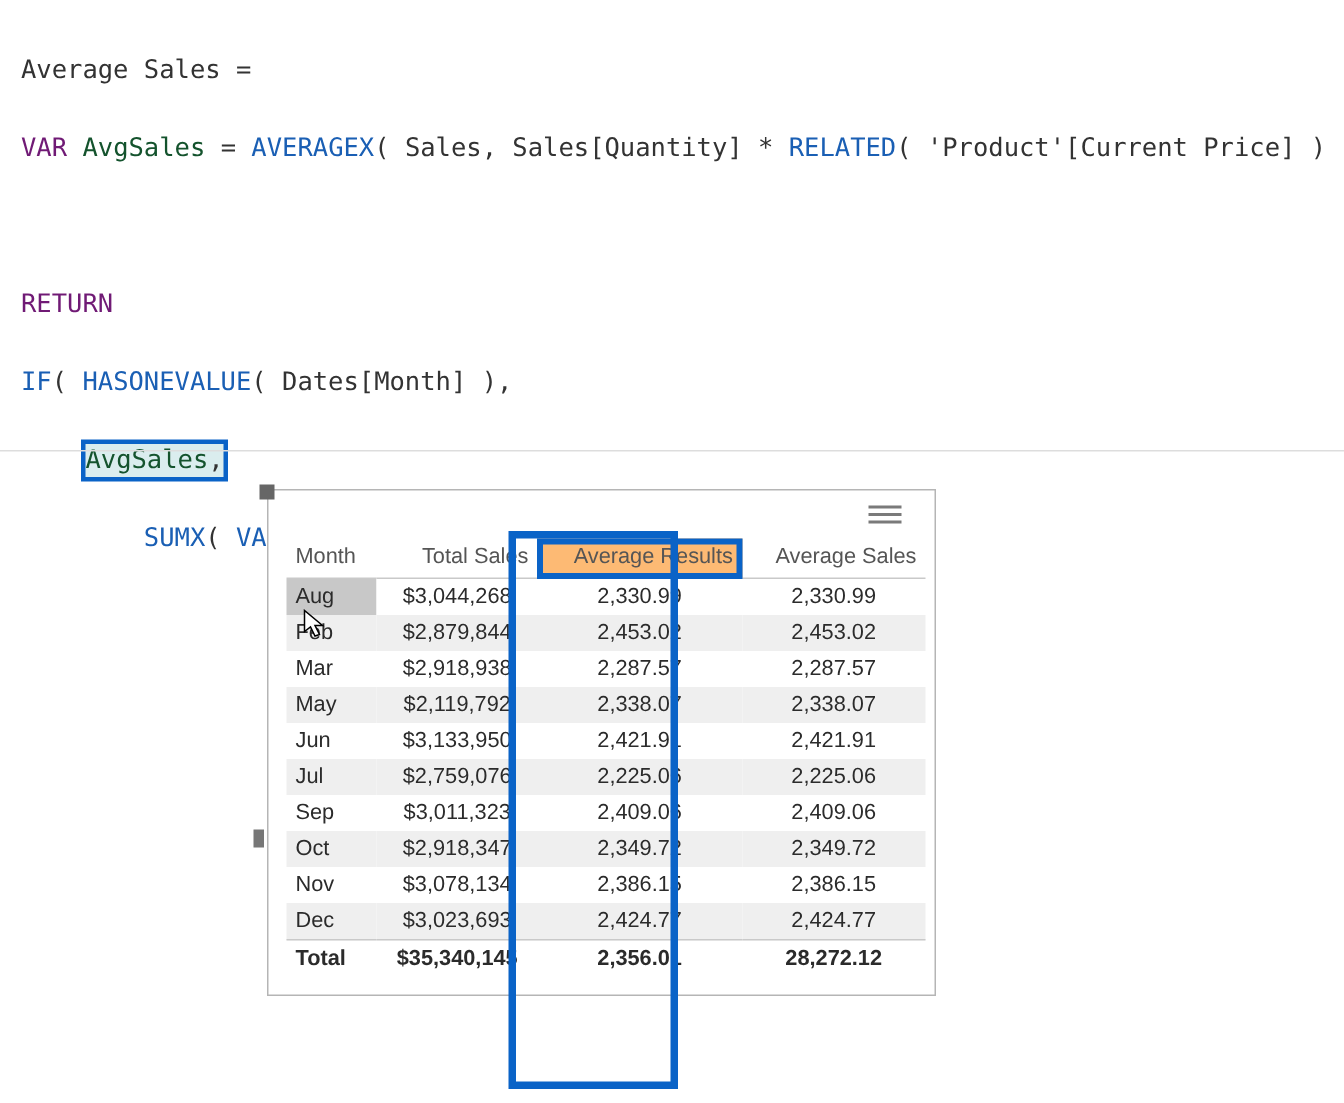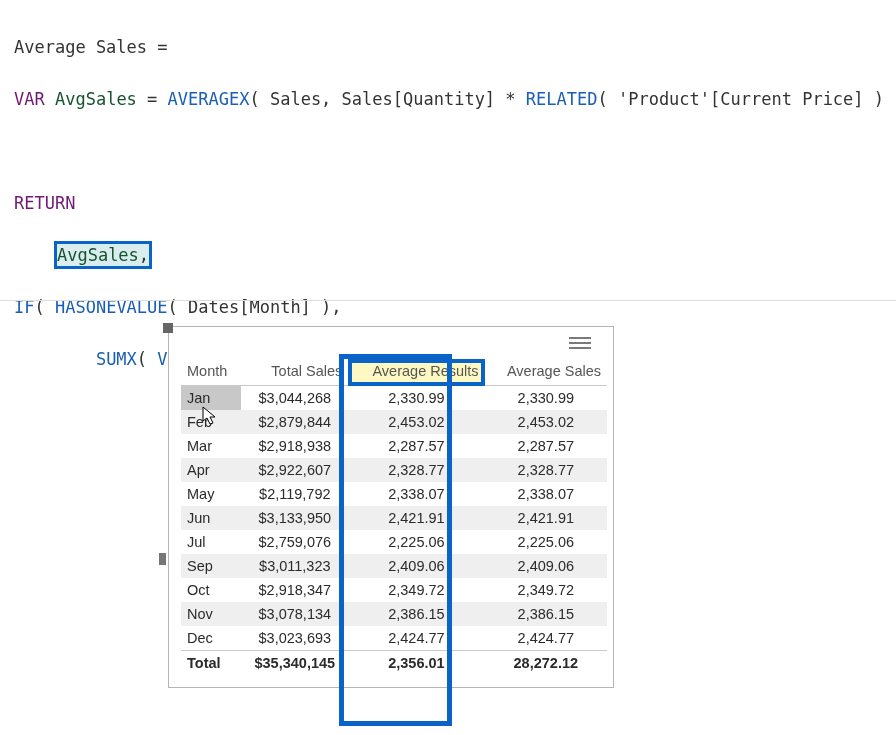--- a/index.html
+++ b/index.html
@@ -38,21 +38,21 @@
     position:absolute;
     left:0;
     right:0;
     top:300px;
     border-top:1px solid #ddd;
   }
 
   
   .pane-frame{
     position:absolute;
-    left:168px;
+    left:178px;
     top:326px;
     width:444px;
     border:1px solid #b5b5b5;
     background:#fff;
   }
   .pane-corner{
     position:absolute;
     left:-6px;
     top:-4px;
     width:10px;
@@ -100,21 +100,21 @@
   tbody tr.total td{
     background:#ffffff;
     font-weight:700;
     border-top:1px solid #c9c9c9;
     margin-top:44px;
   }
   
   .col-hl-header{
     outline:4px solid #0a63c7;
     outline-offset:-4px;
-    background:#fef9c3;
+    background:#fdba74;
   }
   
   .col-overlay{
     position:absolute;
     left:339px;
     top:354px;
     width:113px;
     height:372px;
     border:5px solid #0a63c7;
     box-sizing:border-box;
@@ -142,22 +142,22 @@
   }
 </style>
 </head>
 <body>
 
 <div class="code-area">
 <span class="code-line"><span class="tok-txt">Average Sales</span><span class="tok-txt"> =</span></span>
 <span class="code-line"><span class="tok-kw">VAR</span><span class="tok-txt"> </span><span class="tok-var">AvgSales</span><span class="tok-txt"> = </span><span class="tok-fn">AVERAGEX</span><span class="tok-txt">( Sales, Sales[Quantity] * </span><span class="tok-fn">RELATED</span><span class="tok-txt">( 'Product'[Current Price] ) )</span></span>
 <span class="code-line">&nbsp;</span>
 <span class="code-line"><span class="tok-kw">RETURN</span></span>
+<span class="code-line"><span class="tok-fn">IF</span><span class="tok-txt">( </span><span class="tok-fn">HASONEVALUE</span><span class="tok-txt">( Dates[Month] ),</span></span>
 <span class="code-line">    <span class="hl-box"><span class="tok-var">AvgSales</span><span class="tok-txt">,</span></span></span>
-<span class="code-line"><span class="tok-fn">IF</span><span class="tok-txt">( </span><span class="tok-fn">HASONEVALUE</span><span class="tok-txt">( Dates[Month] ),</span></span>
 <span class="code-line">        <span class="tok-fn">SUMX</span><span class="tok-txt">( </span><span class="tok-fn">VALUES</span><span class="tok-txt">( Dates[Month] ), </span><span class="tok-var">AvgSales</span><span class="tok-txt"> ) )</span></span>
 </div>
 
 <div class="divider"></div>
 
 <div class="pane-frame">
   <div class="pane-corner"></div>
   <div class="drag-handle">
     <span></span>
       <span></span>
@@ -169,42 +169,36 @@
       <thead>
         <tr>
           <th>Month</th>
           <th class="num">Total Sales</th>
           <th class="num col-hl-header">Average Results</th>
           <th class="num">Average Sales</th>
         </tr>
       </thead>
       <tbody id="tbody">
           <tr>
-            <td class="sel-cell">Jan</td>
+            <td class="sel-cell">Aug</td>
             <td>$3,044,268</td>
             <td>2,330.99</td>
             <td>2,330.99</td>
           </tr>
           <tr>
             <td>Feb</td>
             <td>$2,879,844</td>
             <td>2,453.02</td>
             <td>2,453.02</td>
           </tr>
           <tr>
             <td>Mar</td>
             <td>$2,918,938</td>
             <td>2,287.57</td>
             <td>2,287.57</td>
-          </tr>
-          <tr>
-            <td>Apr</td>
-            <td>$2,922,607</td>
-            <td>2,328.77</td>
-            <td>2,328.77</td>
           </tr>
           <tr>
             <td>May</td>
             <td>$2,119,792</td>
             <td>2,338.07</td>
             <td>2,338.07</td>
           </tr>
           <tr>
             <td>Jun</td>
             <td>$3,133,950</td>

